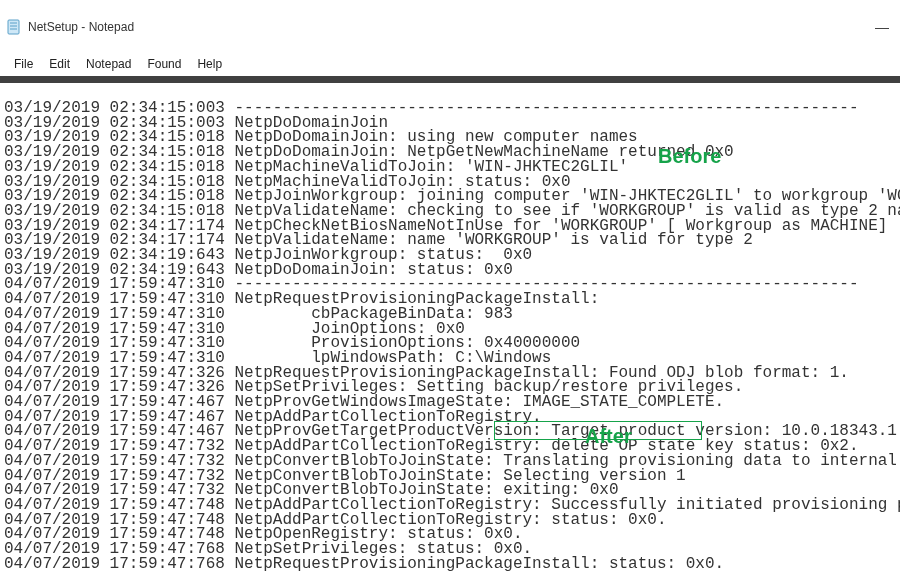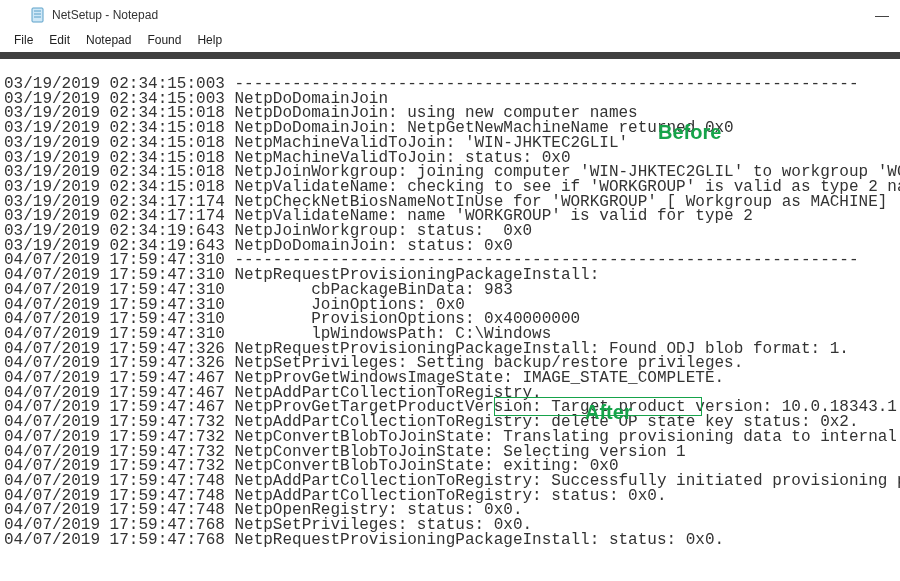--- a/index.html
+++ b/index.html
@@ -9,25 +9,24 @@
     height: 581px;
     background: #ffffff;
     font-family: "Segoe UI", Tahoma, sans-serif;
     overflow: hidden;
     color: #333;
   }
   .titlebar {
     display: flex;
     align-items: center;
     height: 26px;
-    padding: 2px 6px;
+    padding: 14px 6px;
     font-size: 12px;
     color: #333;
     background: #fff;
-    margin-left: 24px;
   }
   .titlebar .icon {
     width: 16px;
     height: 16px;
     margin-right: 6px;
     display: inline-block;
   }
   .titlebar .spacer { flex: 1; }
   .winbtn {
     width: 24px;

